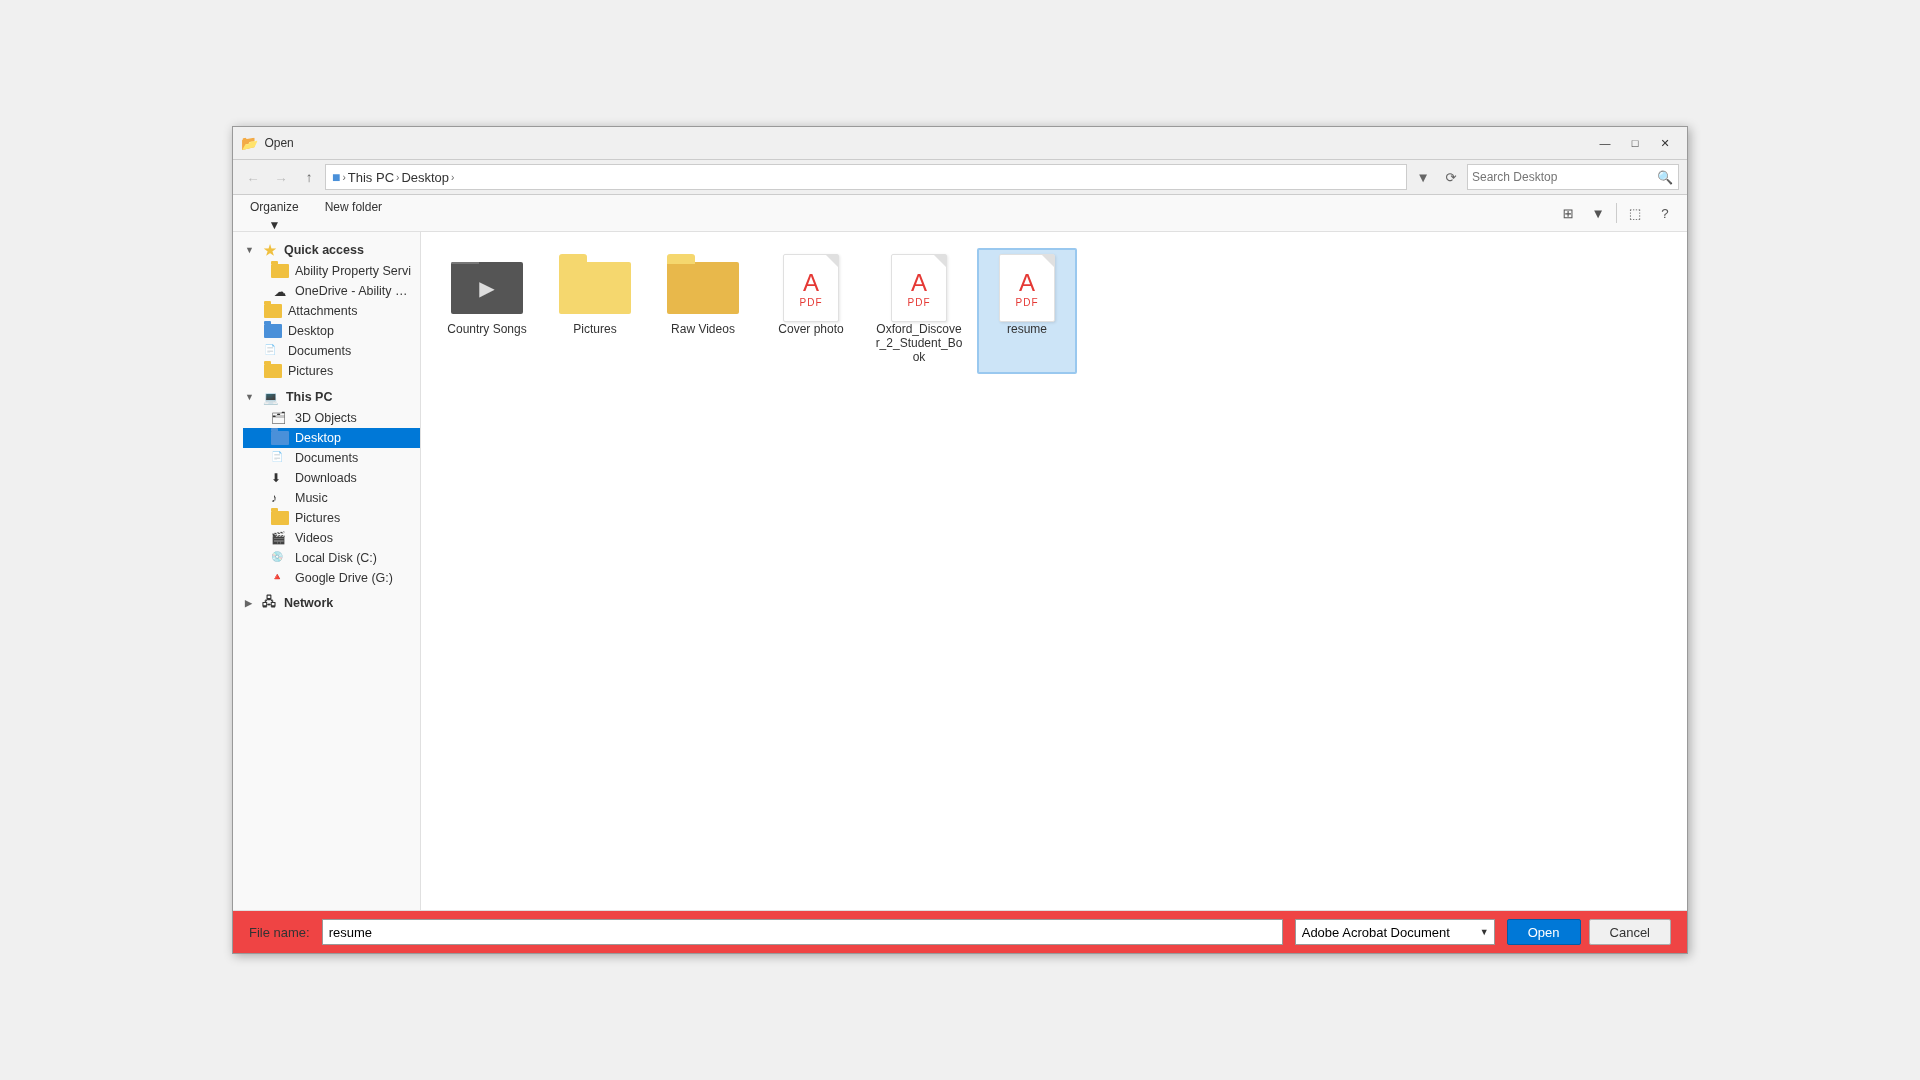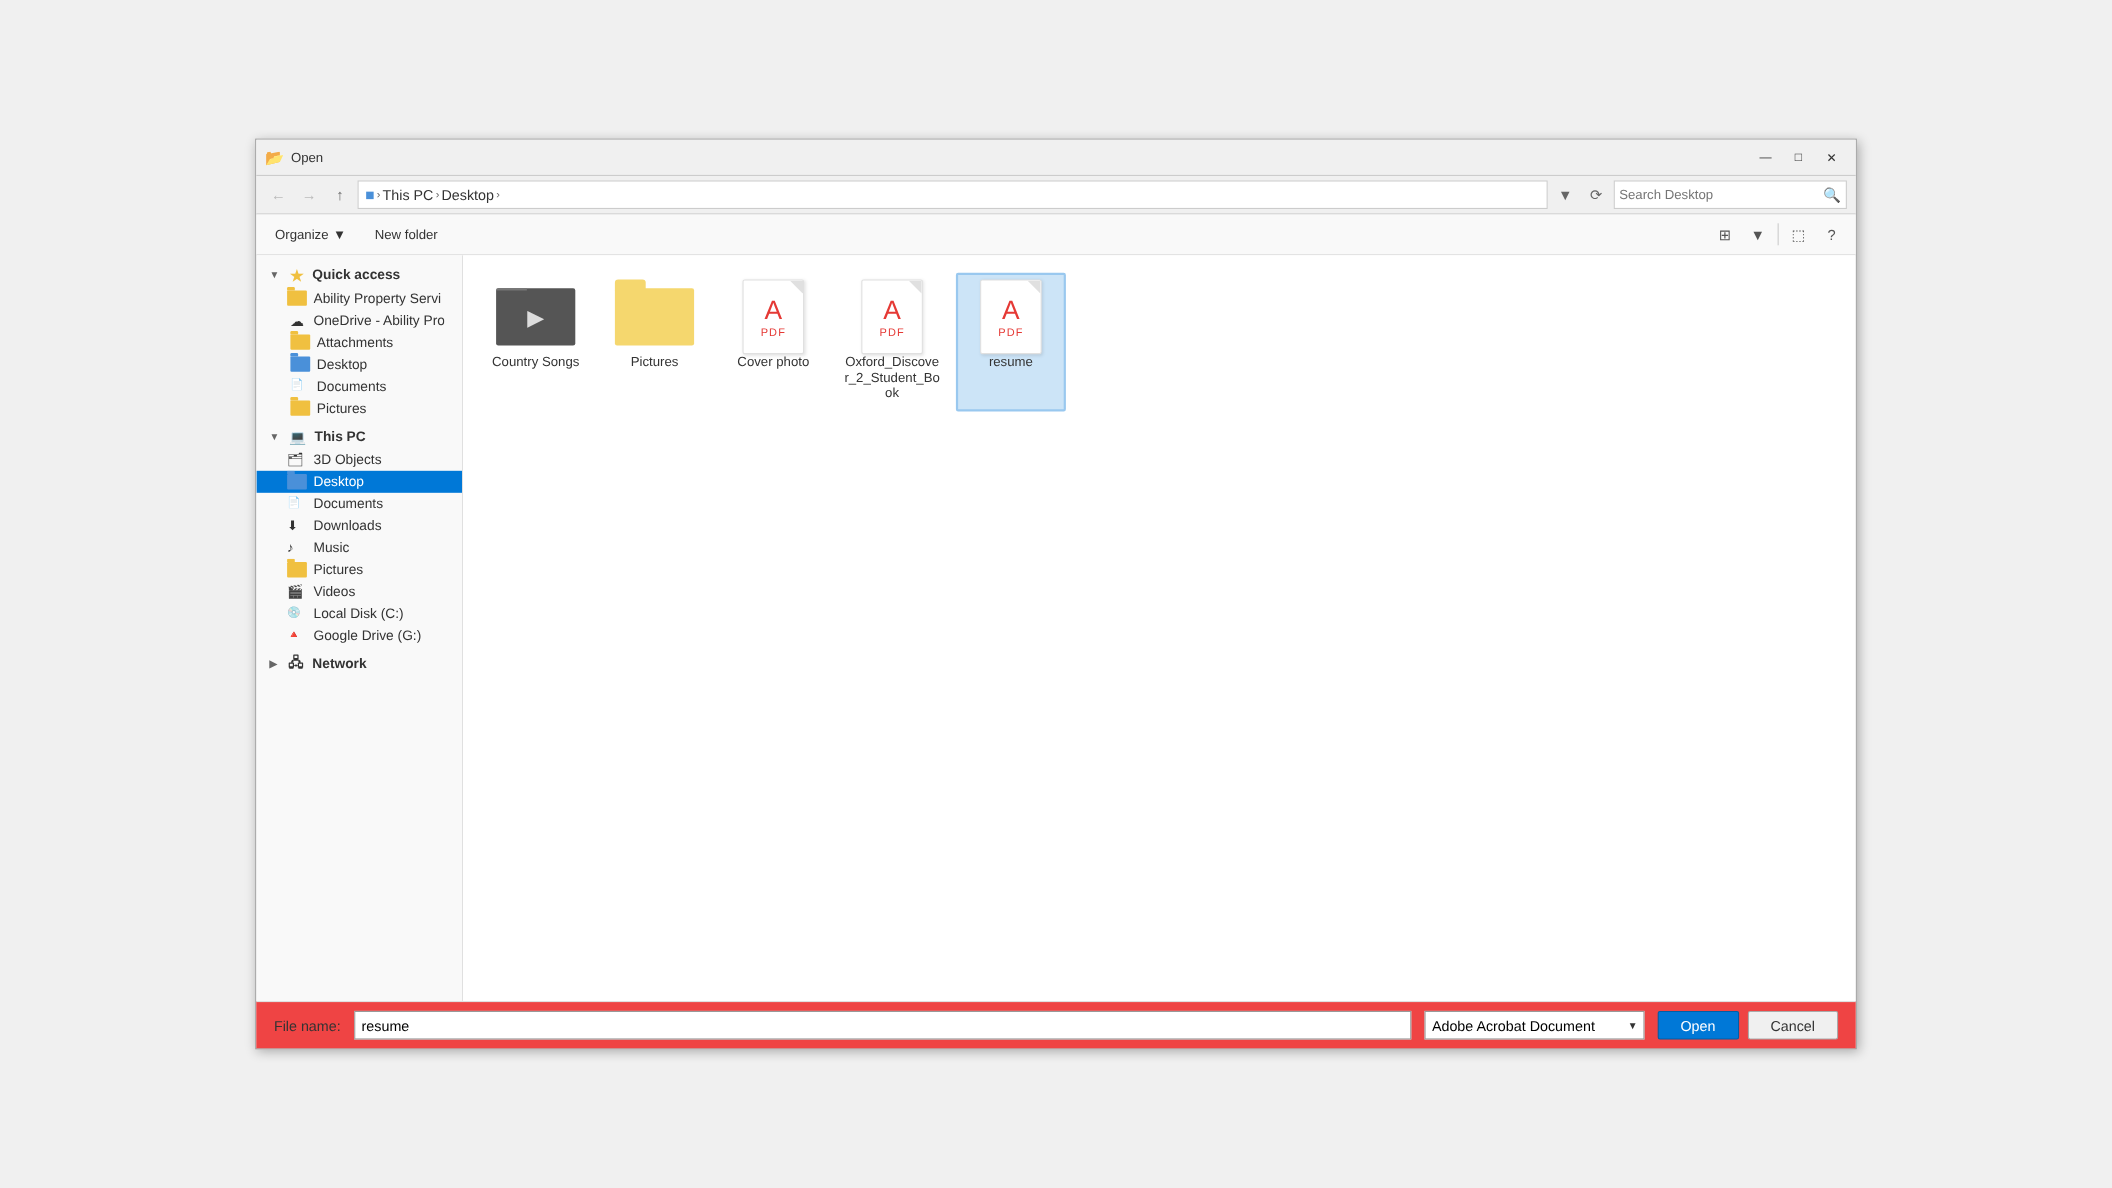--- a/index.html
+++ b/index.html
@@ -141,20 +141,21 @@
       padding: 0 8px;
       border: 1px solid transparent;
       background: transparent;
       cursor: pointer;
       font-size: 12px;
       display: flex;
       align-items: center;
       gap: 4px;
       color: #333;
       border-radius: 2px;
+      flex-direction: column;
     }
 
     .toolbar-right {
       margin-left: auto;
       display: flex;
       align-items: center;
       gap: 2px;
     }
 
     .view-btn {
@@ -197,20 +198,21 @@
       color: #333;
       font-size: 12.5px;
       white-space: nowrap;
       overflow: hidden;
       text-overflow: ellipsis;
     }
     .sidebar-item.selected { background: #0078d7; color: white; }
 
     .sidebar-item-indent {
       padding-left: 28px;
+      margin-left: 10px;
     }
 
     .sidebar-item-indent2 {
       padding-left: 31px;
     }
 
     .sidebar-header {
       display: flex;
       align-items: center;
       gap: 6px;
@@ -727,20 +729,26 @@
         <span class="file-name">Country Songs</span>
       </div>
 
       <div class="file-item">
         <div class="file-icon-folder">
           <div class="folder-shape"></div>
         </div>
         <span class="file-name">Pictures</span>
       </div>
 
+      <div class="file-item">
+        <div class="file-icon-folder">
+          <div class="folder-shape" style="background:#e8b84b; width:72px; height:52px;"></div>
+        </div>
+        <span class="file-name">Raw Videos</span>
+      </div>
 
       <div class="file-item">
         <div class="pdf-icon-wrapper">
           <div class="pdf-file">
             <span class="pdf-acrobat-icon">A</span>
             <span class="pdf-label">PDF</span>
           </div>
         </div>
         <span class="file-name">Cover photo</span>
       </div>

